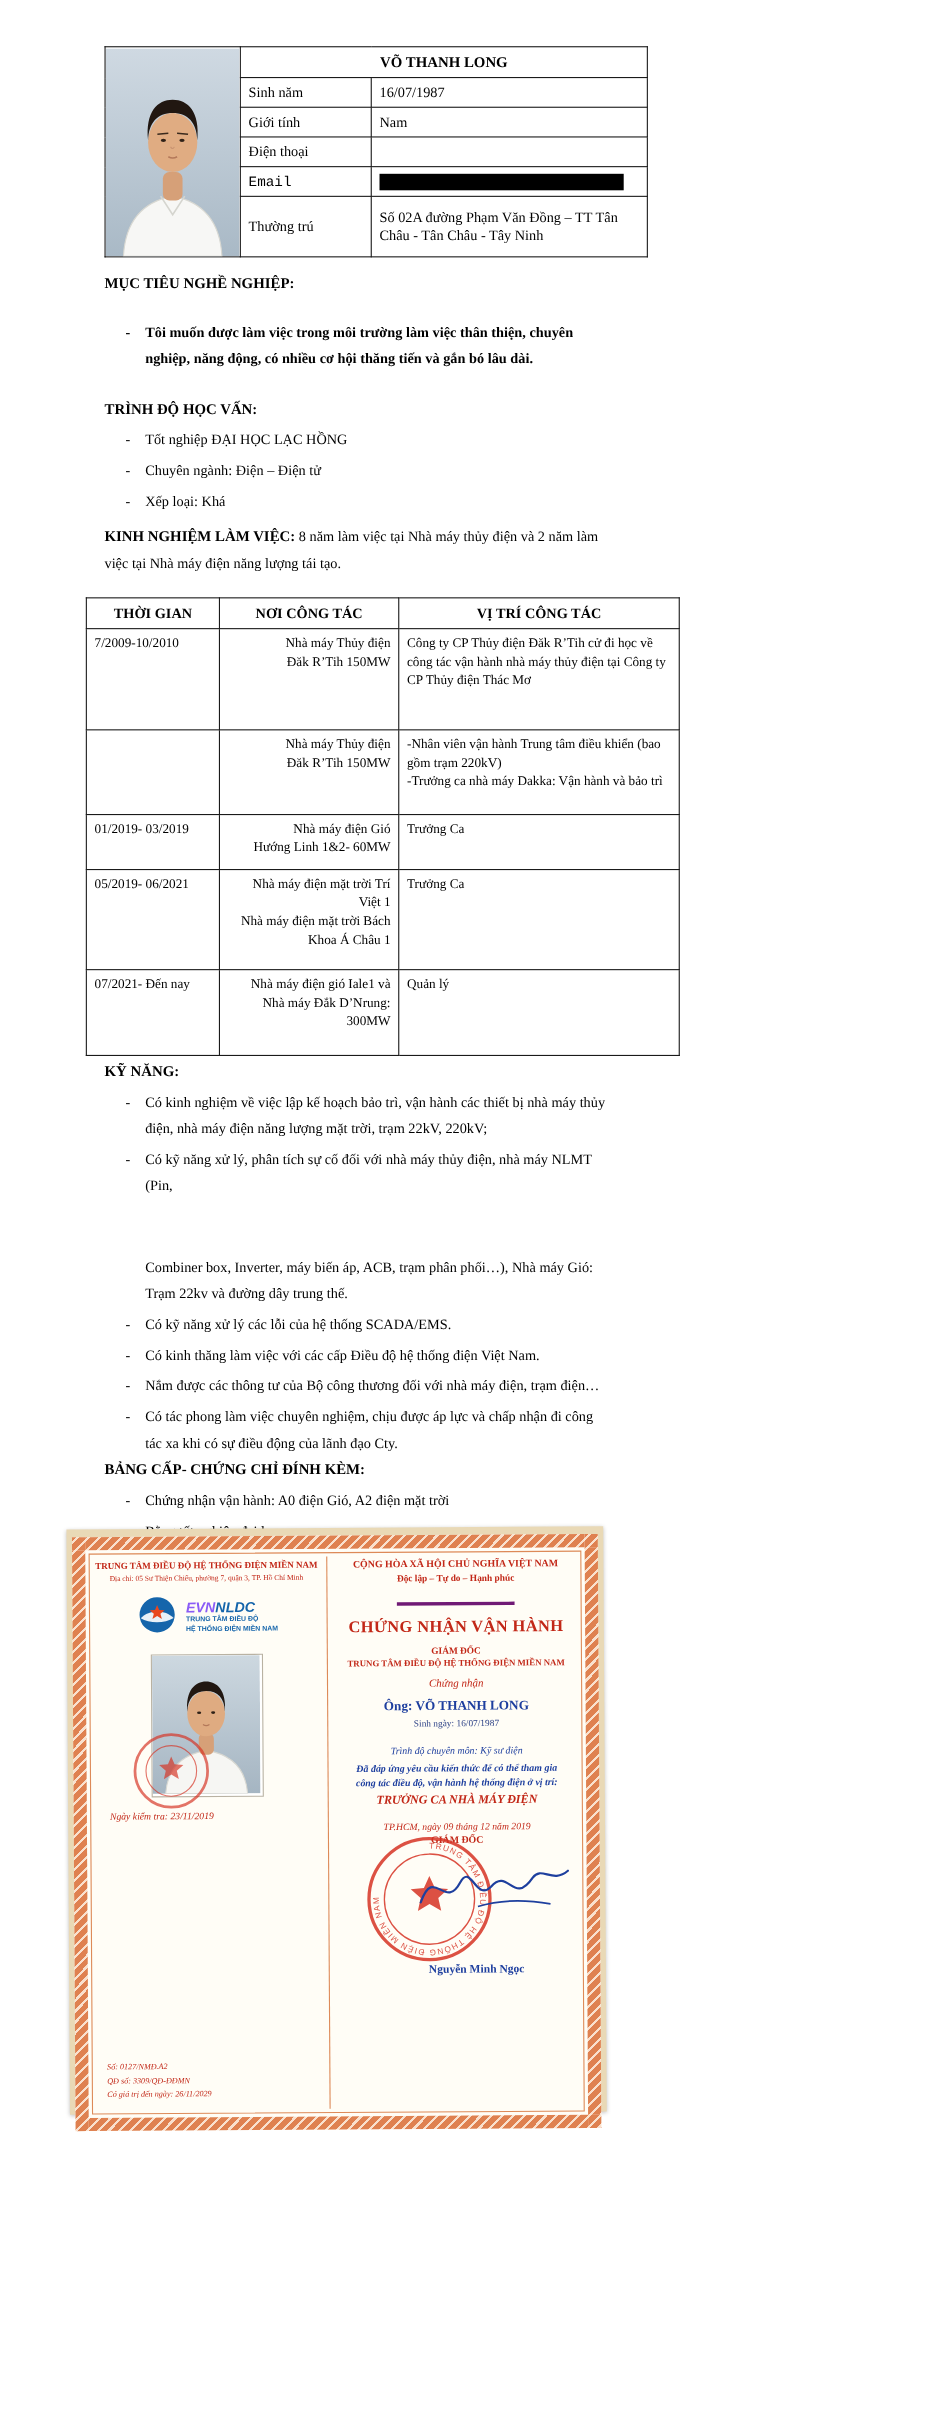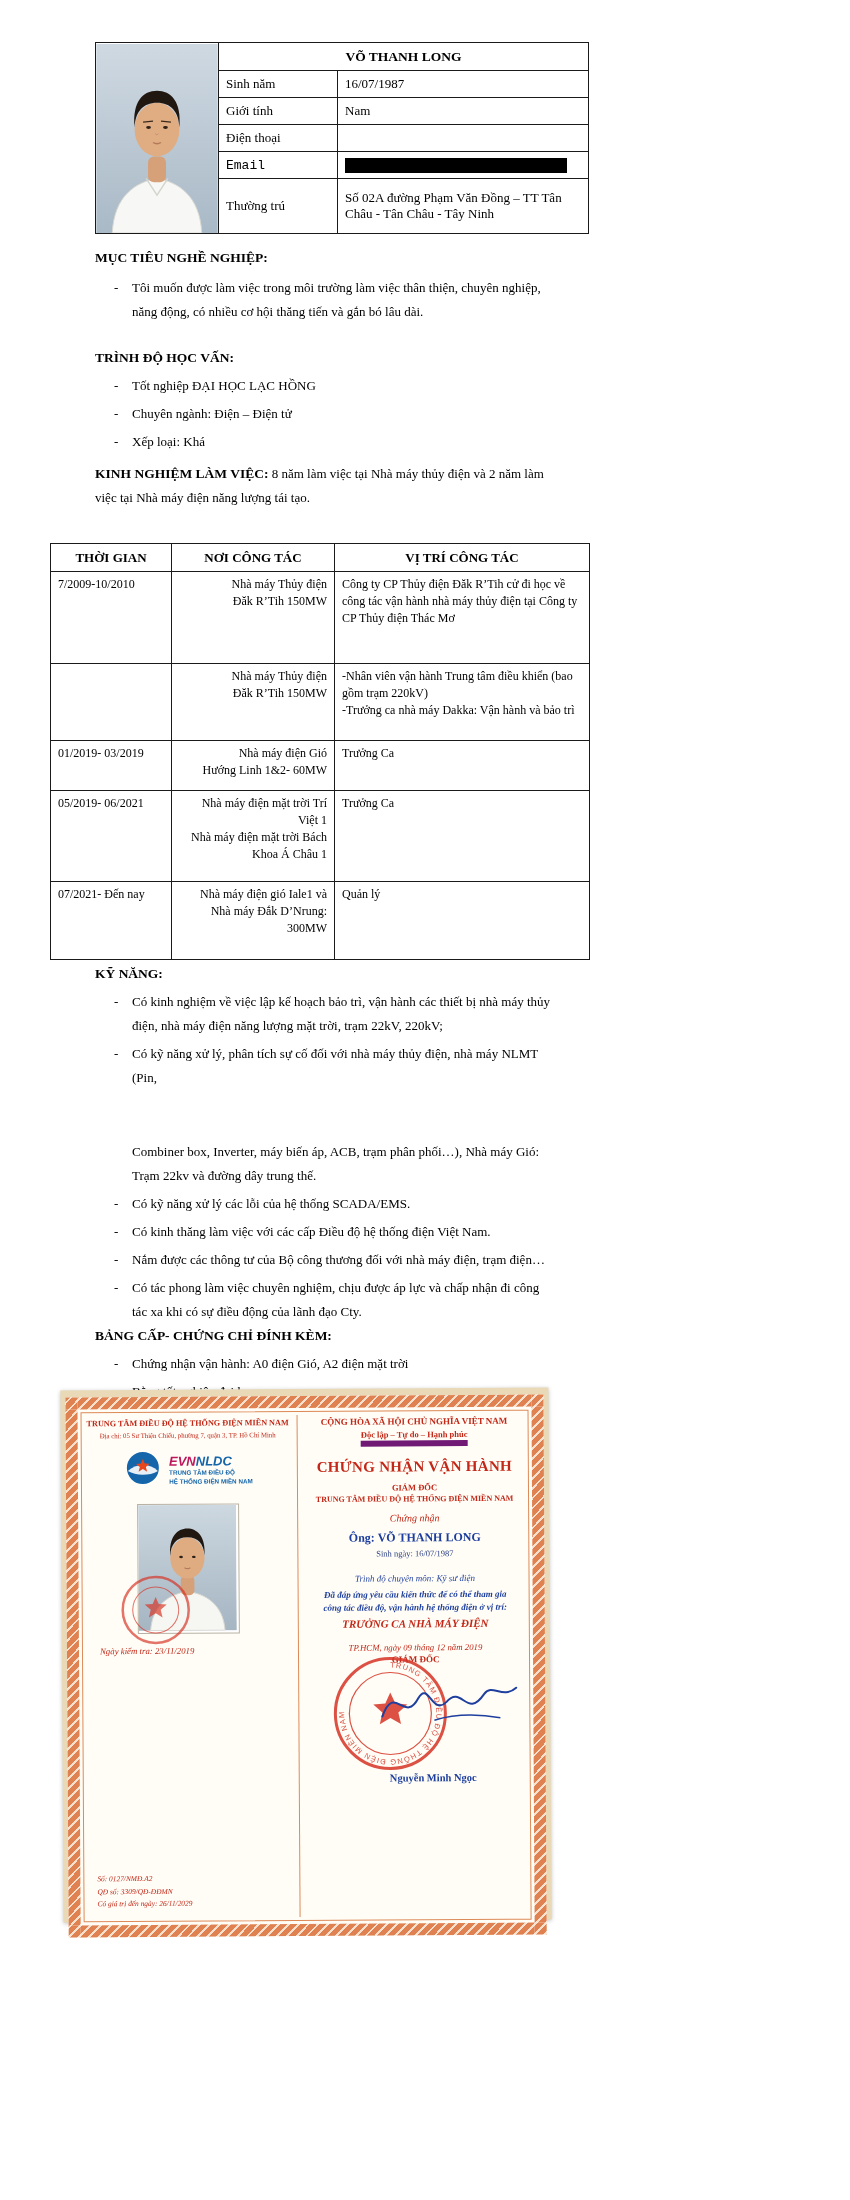--- a/index.html
+++ b/index.html
@@ -43,31 +43,31 @@
   .cert-left{position:absolute;left:7px;top:7px;bottom:7px;width:206px;text-align:center;}
   .cert-div{position:absolute;left:219px;top:7px;bottom:7px;width:1px;background:#dd8a58;}
   .cert-right{position:absolute;left:226px;right:7px;top:7px;bottom:7px;text-align:center;}
   .red{color:#c22717;} .blue{color:#1d3e9e;}
 
   .cl-org{font-size:8.2px;font-weight:bold;margin-top:3px;line-height:1.3;}
   .cl-addr{font-size:6.8px;margin-top:2px;}
   .cl-logo-row{margin-top:9px;display:flex;justify-content:center;align-items:center;gap:6px;}
   .cl-logo-name{font-size:13px;font-weight:bold;font-style:italic;text-align:left;line-height:1.1;
                 font-family:"Liberation Sans","DejaVu Sans",sans-serif;}
-  .evn{color:#be185d;} .nldc{color:#1565ab;}
+  .evn{color:#8b5cf6;} .nldc{color:#1565ab;}
   .cl-logo-sub{font-size:6.3px;font-weight:bold;color:#1565ab;text-align:left;line-height:1.35;
                font-family:"Liberation Sans","DejaVu Sans",sans-serif;}
   .cl-photo{width:100px;height:128px;margin:10px auto 0;position:relative;border:1px solid #b9b2a2;background:#fff;}
   .photo-stamp{position:absolute;left:-20px;bottom:-14px;}
   .cl-exam{font-size:8.8px;font-style:italic;margin-top:12px;text-align:left;padding-left:14px;}
   .cl-meta{position:absolute;left:10px;bottom:8px;text-align:left;font-size:7.4px;font-style:italic;line-height:1.65;}
 
   .cr-nation{font-size:9px;font-weight:bold;margin-top:2px;}
   .cr-motto{font-size:8.5px;font-weight:bold;margin-top:3px;}
-  .cr-motto span{display:inline-block;border-bottom:6px solid #701a75;padding-bottom:1px;}
+  .cr-motto span{display:inline-block;border-bottom:3px solid #701a75;padding-bottom:17px;}
   .cr-title{font-size:15px;font-weight:bold;margin-top:12px;letter-spacing:.3px;}
   .cr-role{font-size:8.5px;font-weight:bold;margin-top:7px;}
   .cr-org{font-size:8px;font-weight:bold;margin-top:2px;}
   .cr-certify{font-size:10px;font-style:italic;margin-top:9px;}
   .cr-holder{font-size:12px;font-weight:bold;margin-top:7px;}
   .cr-dob{font-size:8.5px;margin-top:3px;color:#2a3f85;}
   .cr-qual{font-size:9px;font-style:italic;margin-top:15px;}
   .cr-statement{font-size:9px;font-style:italic;font-weight:bold;margin:5px 10px 0;line-height:1.45;}
   .cr-pos{font-size:11px;font-weight:bold;font-style:italic;margin-top:3px;}
   .cr-date{font-size:8.8px;font-style:italic;margin-top:13px;}
@@ -127,34 +127,34 @@
     </tr>
     <tr style="height:55px;">
       <td class="lbl-cell" style="vertical-align:middle;">Thường trú</td>
       <td class="val-cell">Số 02A đường Phạm Văn Đồng – TT Tân Châu - Tân Châu - Tây Ninh</td>
     </tr>
   </tbody>
     </table>
 
   <div class="abs" style="top:246px;left:95px;width:462px;">
     <div class="h">MỤC TIÊU NGHỀ NGHIỆP:</div>
-    <div class="li" style="margin-top:6px;"><span>Tôi muốn được làm việc trong môi trường làm việc thân thiện, chuyên nghiệp, năng động, có nhiều cơ hội thăng tiến và gắn bó lâu dài.</span></div>
+    <div class="li" style="margin-top:20px;font-weight:bold;"><span>Tôi muốn được làm việc trong môi trường làm việc thân thiện, chuyên nghiệp, năng động, có nhiều cơ hội thăng tiến và gắn bó lâu dài.</span></div>
 
     <div class="h" style="margin-top:22px;">TRÌNH ĐỘ HỌC VẤN:</div>
     <div class="li"><span>Tốt nghiệp ĐẠI HỌC LẠC HỒNG</span></div>
     <div class="li"><span>Chuyên ngành: Điện – Điện tử</span></div>
     <div class="li"><span>Xếp loại: Khá</span></div>
 
     <div class="exp-par">
       <b>KINH NGHIỆM LÀM VIỆC:</b>
       <span>8 năm làm việc tại Nhà máy thủy điện và 2 năm làm việc tại Nhà máy điện năng lượng tái tạo.</span>
     </div>
   </div>
 
-  <table class="work-table abs" style="top:543px;left:50px;">
+  <table class="work-table abs" style="top:543px;left:78px;">
     <tbody>
         <tr style="height:28px;">
       <th class="wt-time">THỜI GIAN</th>
       <th class="wt-place">NƠI CÔNG TÁC</th>
       <th class="wt-pos">VỊ TRÍ CÔNG TÁC</th>
     </tr>
     <tr style="height:92px;">
       <td class="wt-time">7/2009-10/2010</td>
       <td class="wt-place preline">Nhà máy Thủy điện
 Đăk R’Tih 150MW</td>

